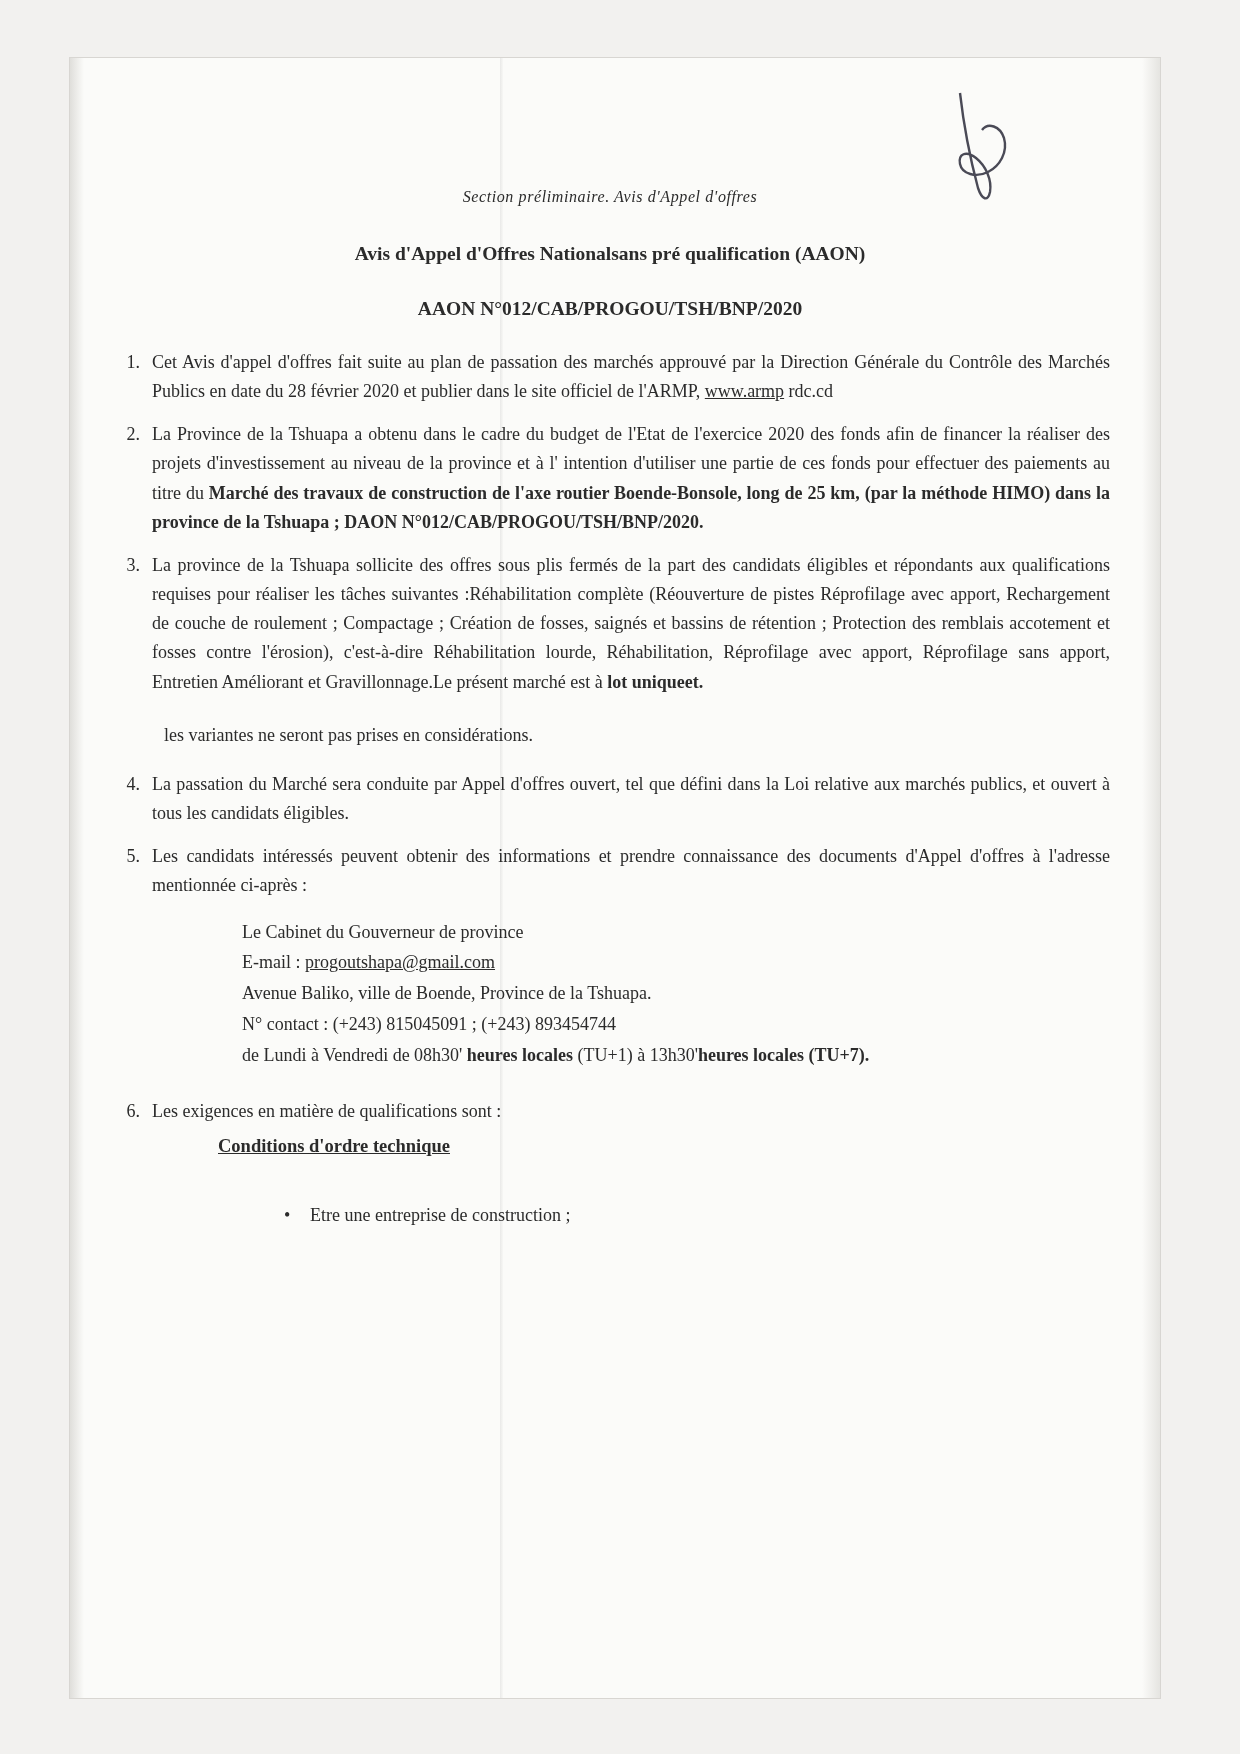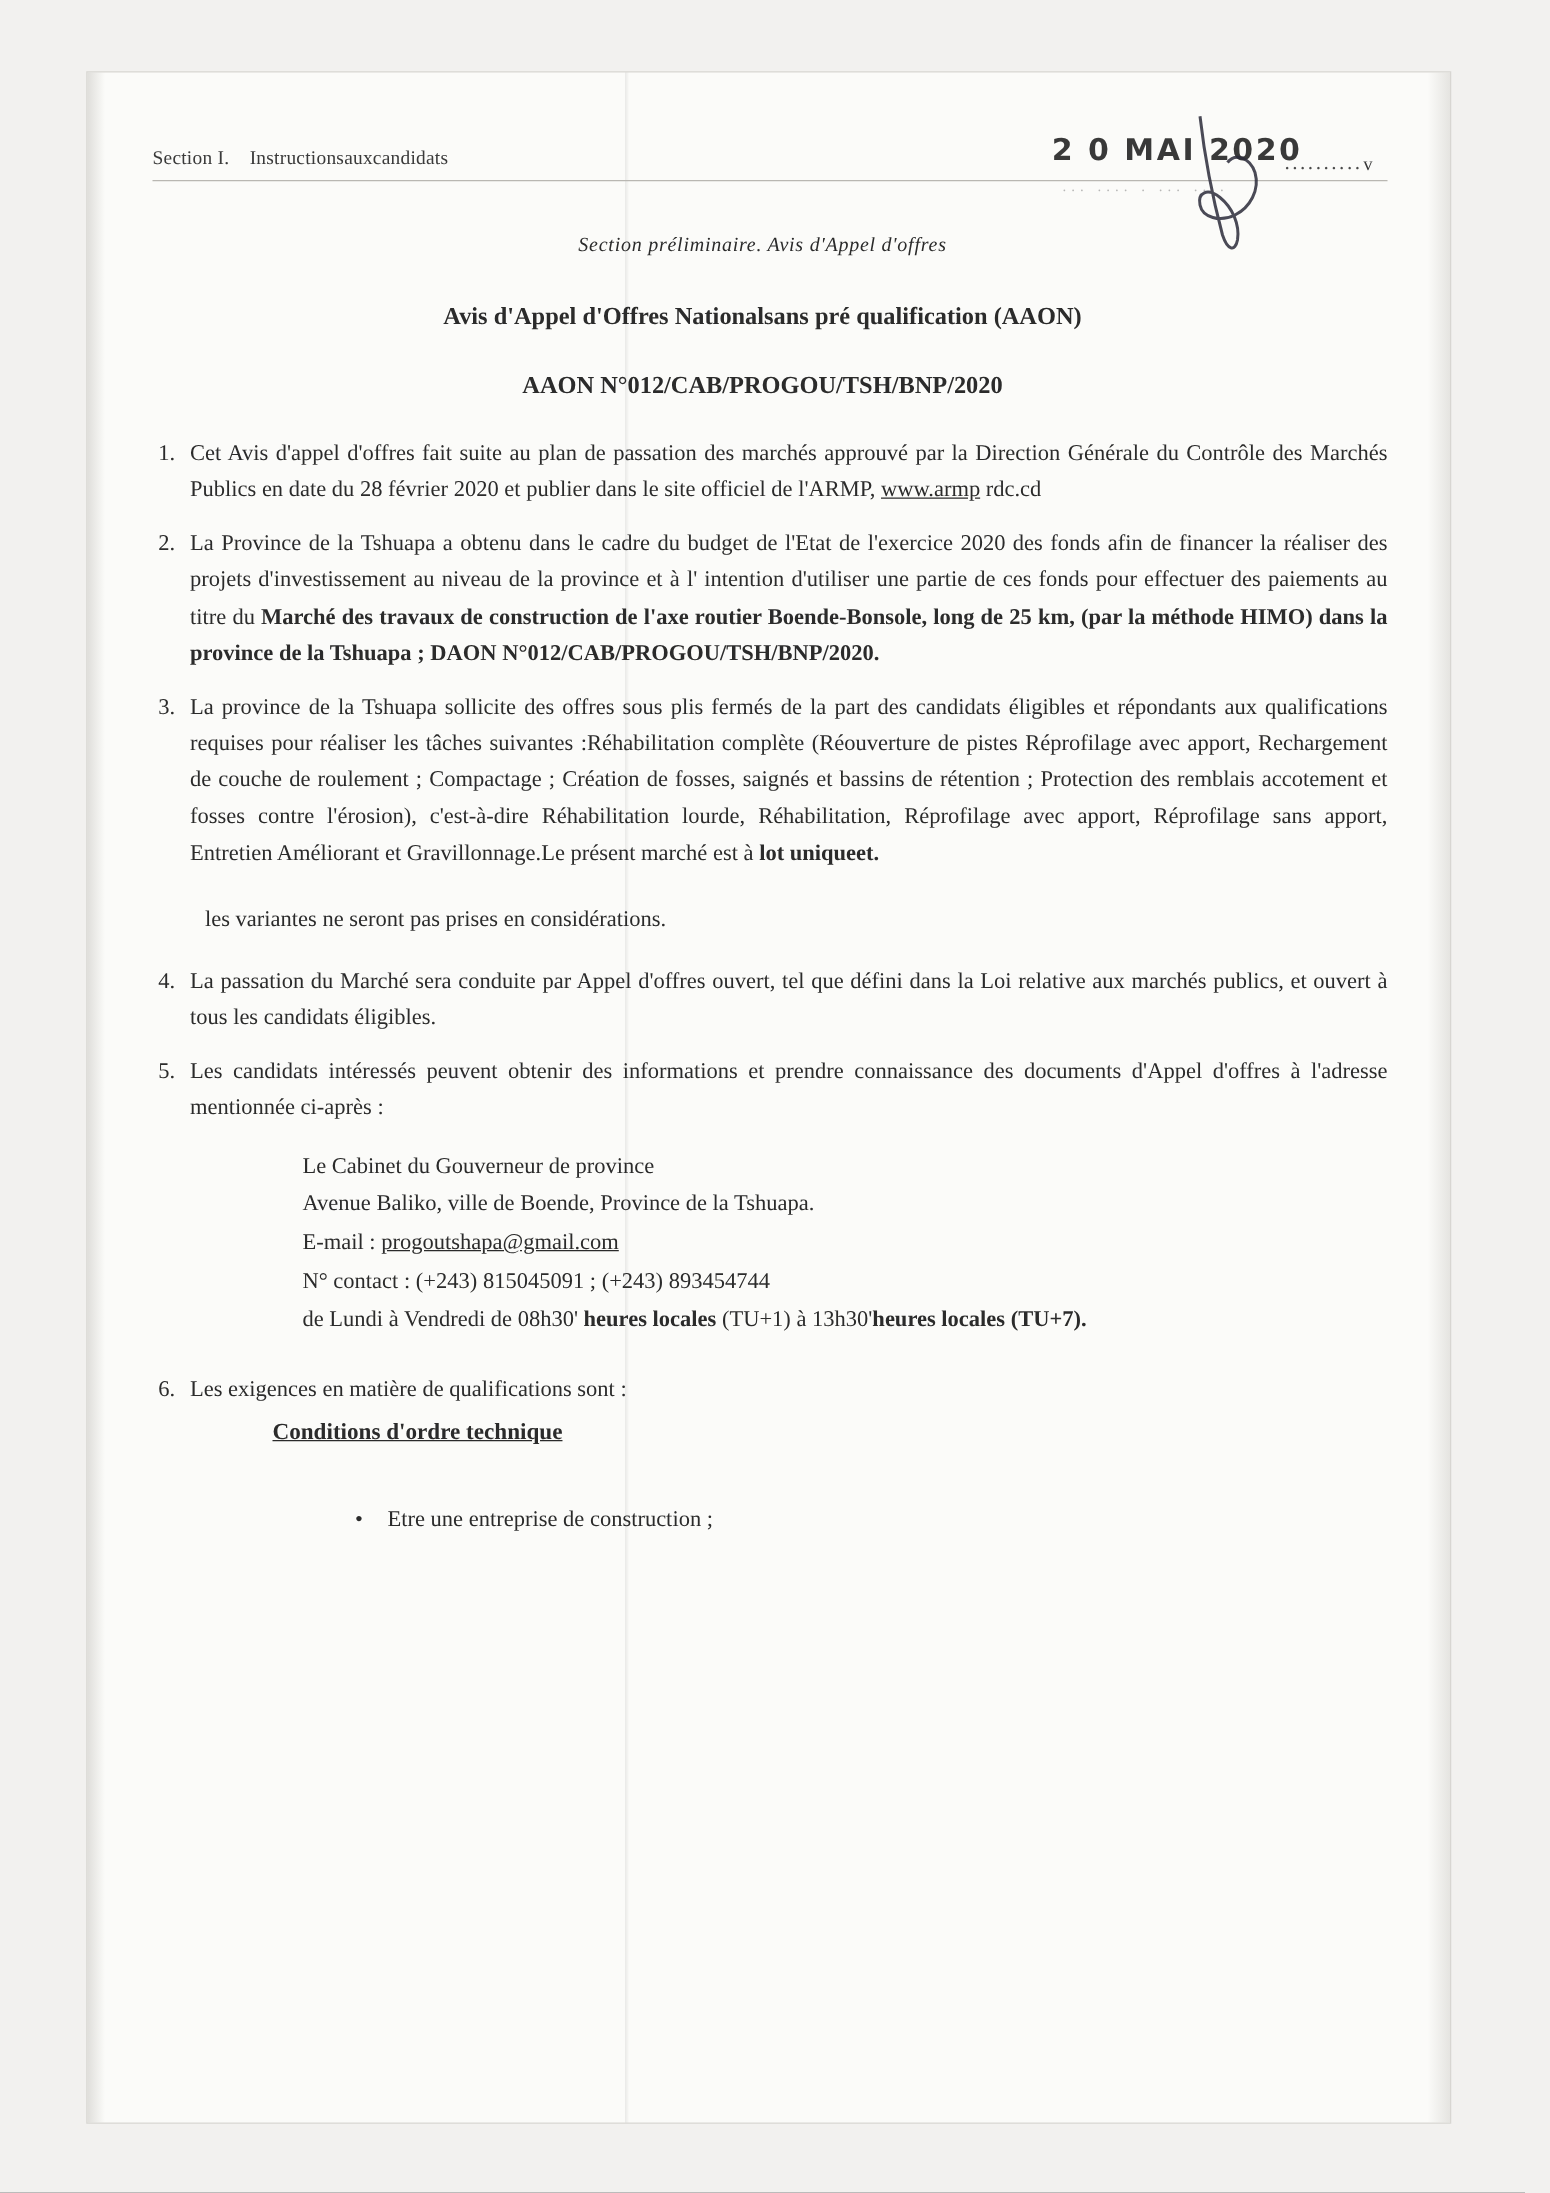--- a/index.html
+++ b/index.html
@@ -225,32 +225,20 @@
 </style>
 </head>
 <body>
 
 <div class="page">
   <div class="paper">
     <div class="fold"></div>
 
     <div class="content">
 
-      <div class="header-row">
-        <div class="header-left">
-          <span class="sec">Section I.</span>
-          &nbsp;&nbsp;
-          <span>Instructionsauxcandidats</span>
-        </div>
-        <div class="header-date">2 0 MAI 2020</div>
-        <div class="header-dots">..........</div>
-        <div class="page-num">v</div>
-        <div class="header-rule"></div>
-        <div class="stamp-smudge">... ....  .  ...    ..  .</div>
-      </div>
 
       <svg class="signature" viewBox="0 0 120 120">
         <path d="M30,5 C34,40 40,70 48,100 C52,112 58,114 60,104 C62,92 56,78 46,70 C36,62 28,66 30,76 C32,86 46,90 58,84 C70,78 78,64 74,50 C70,38 58,34 52,42" fill="none" stroke="#2a2a3a" stroke-width="2.4" opacity=".85"></path>
       </svg>
 
       <h1 class="sec-title">Section préliminaire.  Avis d'Appel d'offres</h1>
       <h2 class="aaon-title">Avis d'Appel d'Offres Nationalsans pré qualification (AAON)</h2>
       <h3 class="aaon-ref">AAON N°012/CAB/PROGOU/TSH/BNP/2020</h3>
 
       <div class="body">
@@ -283,24 +271,24 @@
           <div class="txt">La passation du Marché sera conduite par Appel d'offres ouvert, tel que défini dans la Loi relative aux marchés publics, et ouvert à tous les candidats éligibles.</div>
         </div>
 
         <div class="item">
           <div class="num">5.</div>
           <div class="txt">Les candidats intéressés peuvent obtenir des informations et prendre connaissance des documents d'Appel d'offres à l'adresse mentionnée ci-après :</div>
         </div>
 
         <div class="address-block">
           <div>Le Cabinet du Gouverneur de province</div>
-          <div>Avenue Baliko, ville de Boende, Province de la Tshuapa.</div>
           <div>
             <span>E-mail : </span><span class="link">progoutshapa@gmail.com</span>
           </div>
+          <div>Avenue Baliko, ville de Boende, Province de la Tshuapa.</div>
           <div>N° contact : (+243) 815045091 ; (+243) 893454744</div>
           <div>
             <span>de Lundi à Vendredi de 08h30' </span><b>heures locales </b><span>(TU+1) à 13h30'</span><b>heures locales (TU+7).</b>
           </div>
         </div>
 
         <div class="item" style="margin-top:26px;">
           <div class="num">6.</div>
           <div class="txt">
             <span>Les exigences en matière de qualifications sont :</span>

